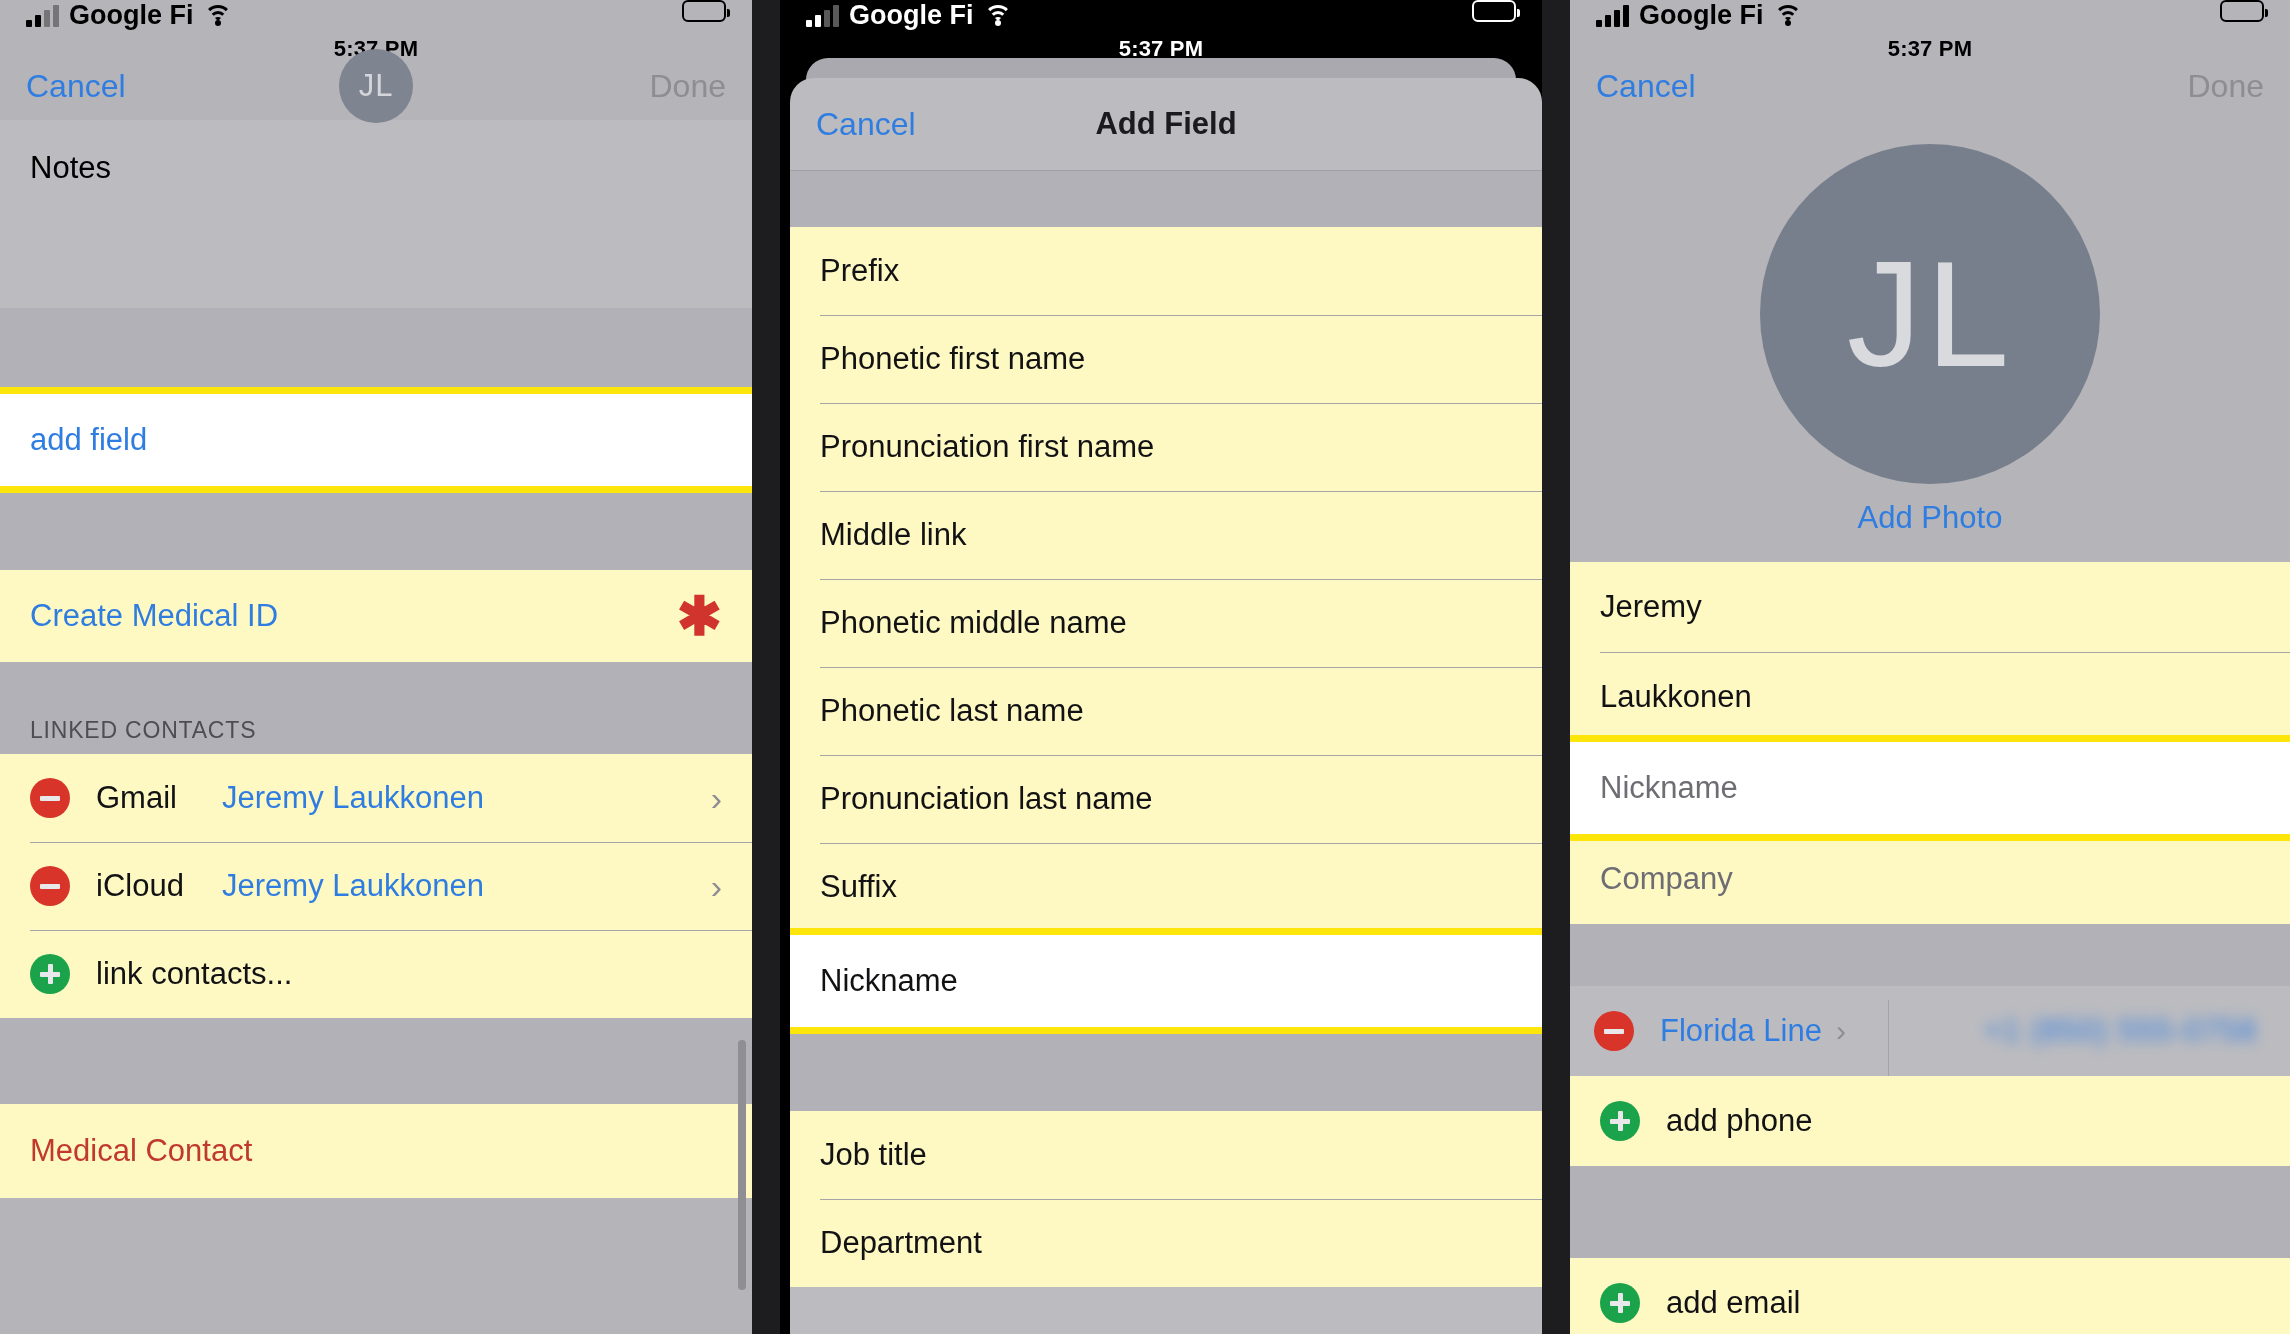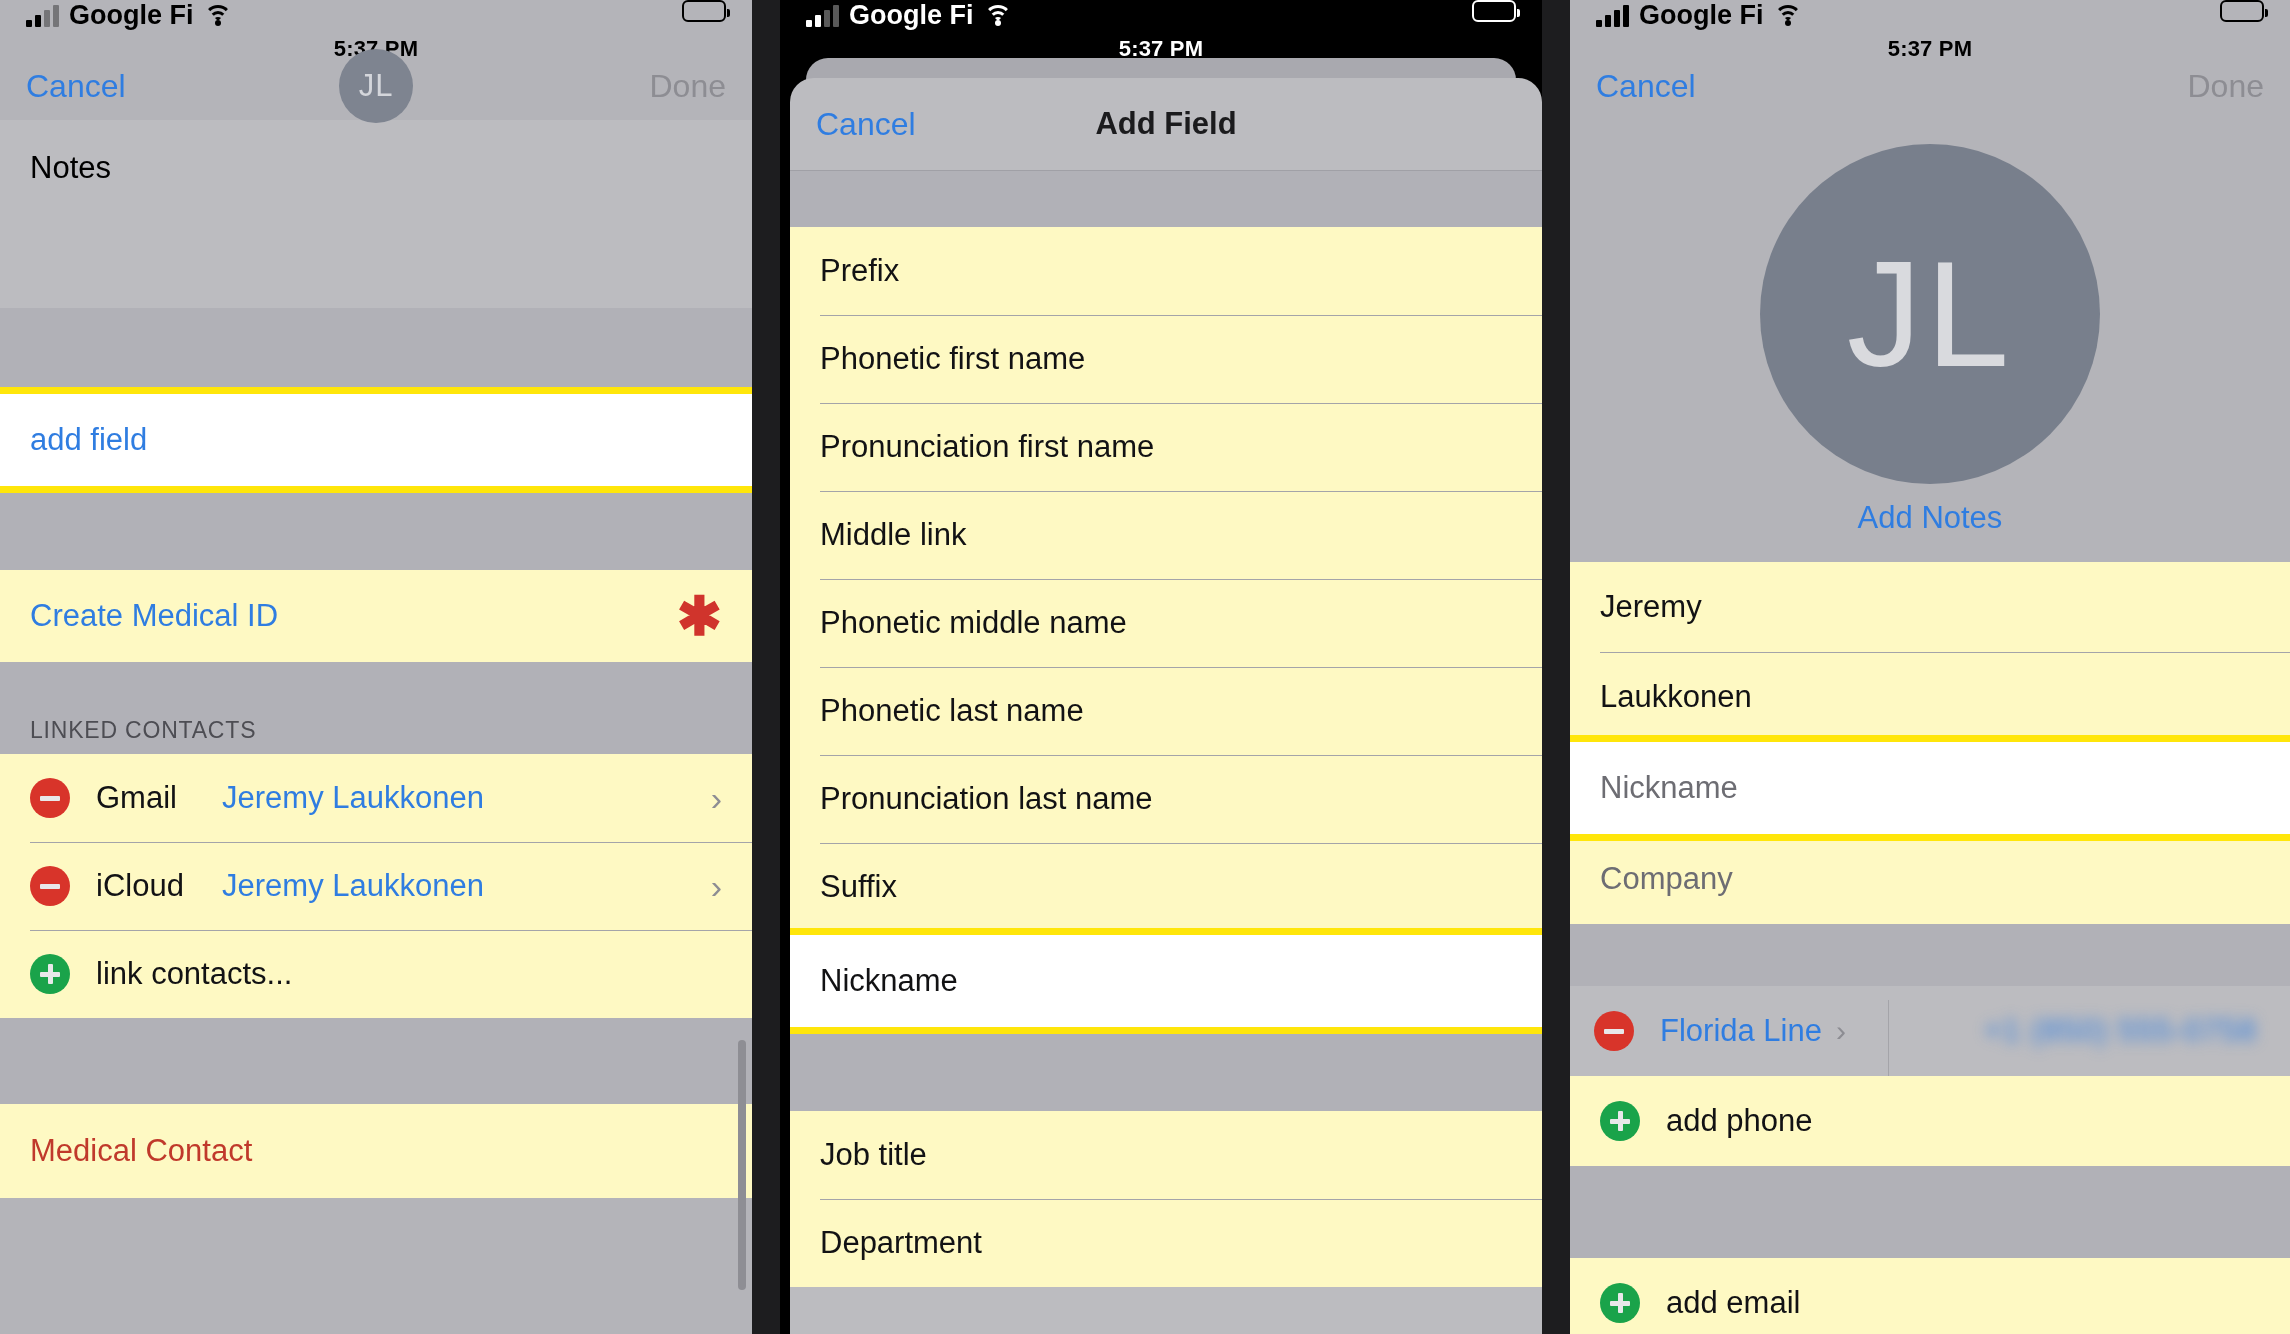--- a/index.html
+++ b/index.html
@@ -328,21 +328,21 @@
         <span class="battery"><span class="fill"></span></span>
       </div>
     </div>
 
     <div class="navbar">
       <span class="nav-btn">Cancel</span>
       <span class="nav-btn dim nav-spacer">Done</span>
     </div>
 
     <div class="avatar-lg">JL</div>
-    <div class="addphoto">Add Notes</div>
+    <div class="addphoto">Add Photo</div>
 
     <div class="group">
       <div class="row" style="height:90px">
           <span>Jeremy</span>
         </div>
       <div class="row" style="height:90px">
           <span>Laukkonen</span>
         </div>
       <div class="row hl" style="height:92px">
           <span class="muted">Nickname</span>

